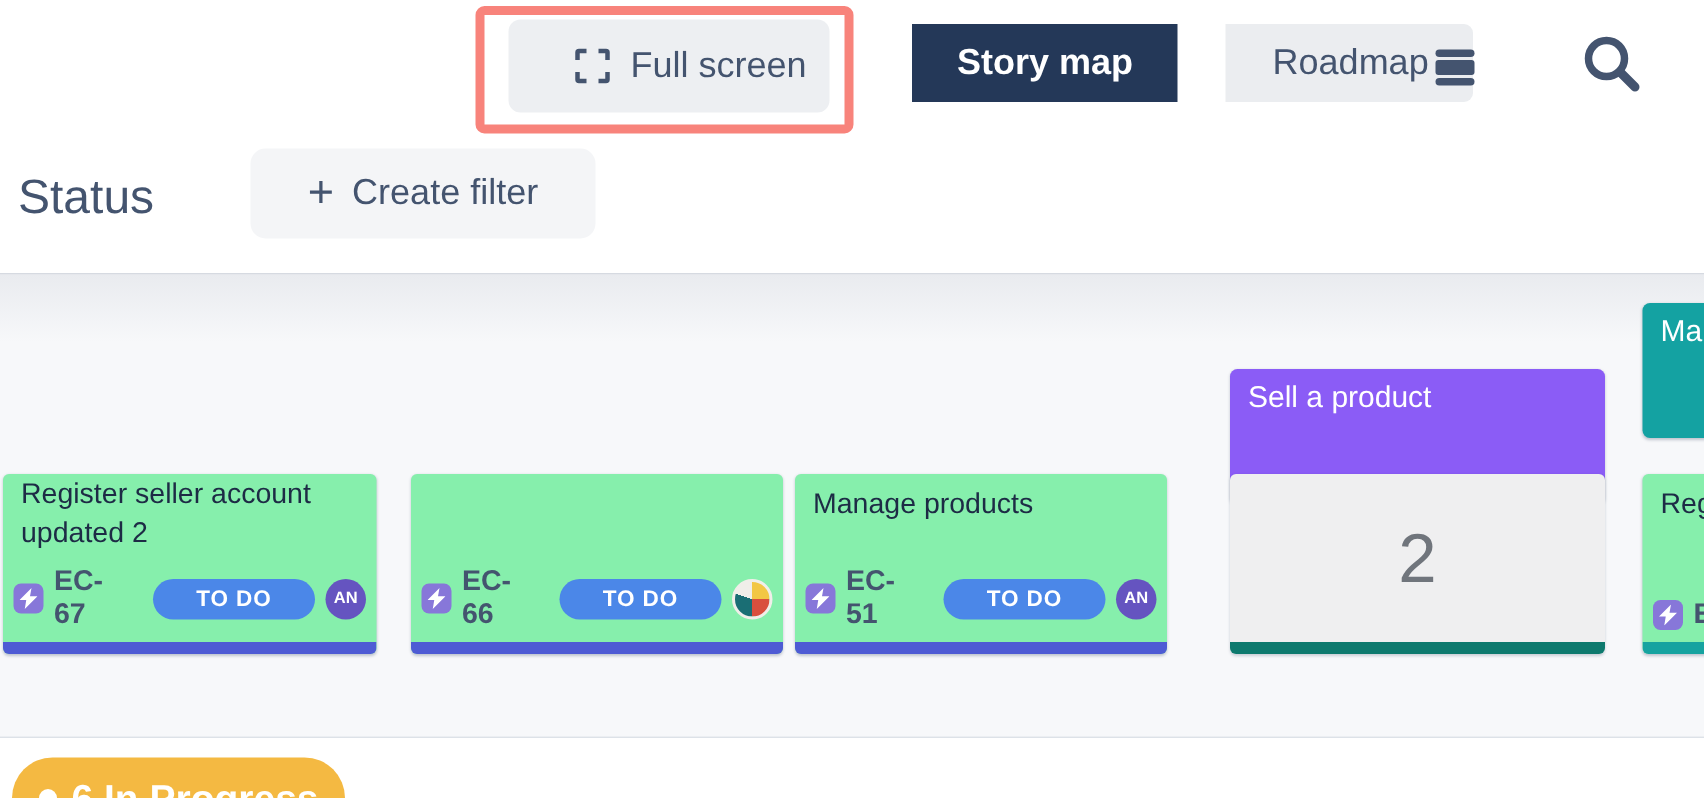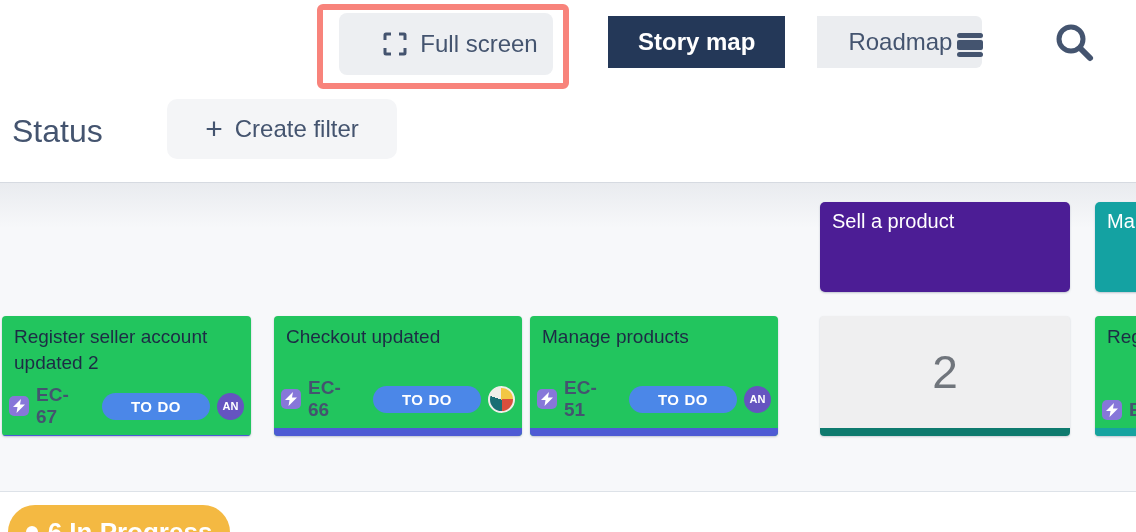--- a/index.html
+++ b/index.html
@@ -53,23 +53,23 @@
     border-top:1px solid #D6DAE1;
     background:linear-gradient(#E9EBEF 0px, #F7F8FA 45px, #F7F8FA 100%);
   }
   .epic-card{
     position:absolute; top:202px; height:90px; border-radius:5px;
     padding:8px 12px; color:#ffffff; font-size:20px; font-weight:500;
     box-shadow:0 1px 2px rgba(23,43,77,.25); cursor:pointer; overflow:hidden;
     white-space:nowrap;
   }
   .story-card{
-    position:absolute; top:316px; height:120px; background:#22c55e;
+    position:absolute; top:316px; height:120px; background:#86efac;
     border-radius:4px; box-shadow:0 1px 2px rgba(23,43,77,.25);
-    display:flex; flex-direction:column; cursor:pointer; overflow:hidden;
+    display:flex; flex-direction:column; cursor:pointer; overflow:hidden;justify-content:flex-end;
   }
   .card-title{
     flex:1; padding:8px 12px; font-size:19px; line-height:26px; color:#1D2B45;
   }
   .card-footer{
     display:flex; align-items:center; gap:7px; padding:0 7px 7px 7px;
   }
   .type-icon{
     width:20px; height:20px; border-radius:5px; background:#8777D9; flex:0 0 auto;
     display:flex; align-items:center; justify-content:center;
@@ -160,21 +160,21 @@
 
   <div class="status-label">Status</div>
 
   <button class="create-filter-btn">
     <span class="plus-glyph">+</span>
     <span>Create filter</span>
   </button>
 
   <div class="board-bg"></div>
 
-  <div class="epic-card" style="left: 820px; width: 250px; background: #4c1d95;">
+  <div class="epic-card" style="left: 820px; width: 250px; background: #8b5cf6; margin-top: 44px;">
     <span>Sell a product</span>
   </div>
   <div class="epic-card" style="left: 1095px; width: 150px; background: rgb(20, 162, 162);">
     <span>Mana</span>
   </div>
 
   <div class="story-card" style="left:2px; width:249px;">
     <div class="card-title">Register seller account updated 2</div>
     <div class="card-footer">
       <span class="type-icon">
@@ -184,21 +184,20 @@
       </span>
       <span class="issue-key">EC-67</span>
       <span class="footer-spacer"></span>
       <button class="status-lozenge" style="background: rgb(75, 135, 232);">TO DO</button>
       <span class="avatar">AN</span>
     </div>
     <div class="card-bar" style="background: rgb(78, 91, 212);"></div>
   </div>
 
   <div class="story-card" style="left:274px; width:248px;">
-    <div class="card-title">Checkout updated</div>
     <div class="card-footer">
       <span class="type-icon">
         <svg width="12" height="14" viewBox="0 0 12 14" fill="#ffffff">
             <polygon points="8,0 0,8 4.5,8 3.5,14 12,5.5 7,5.5"></polygon>
           </svg>
       </span>
       <span class="issue-key">EC-66</span>
       <span class="footer-spacer"></span>
       <button class="status-lozenge" style="background: rgb(75, 135, 232);">TO DO</button>
       <span class="avatar-img"></span>

